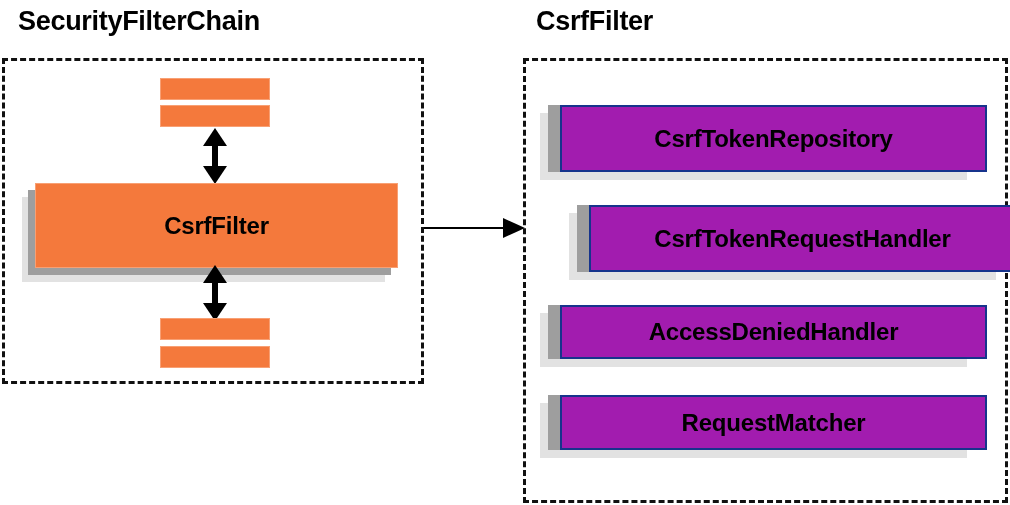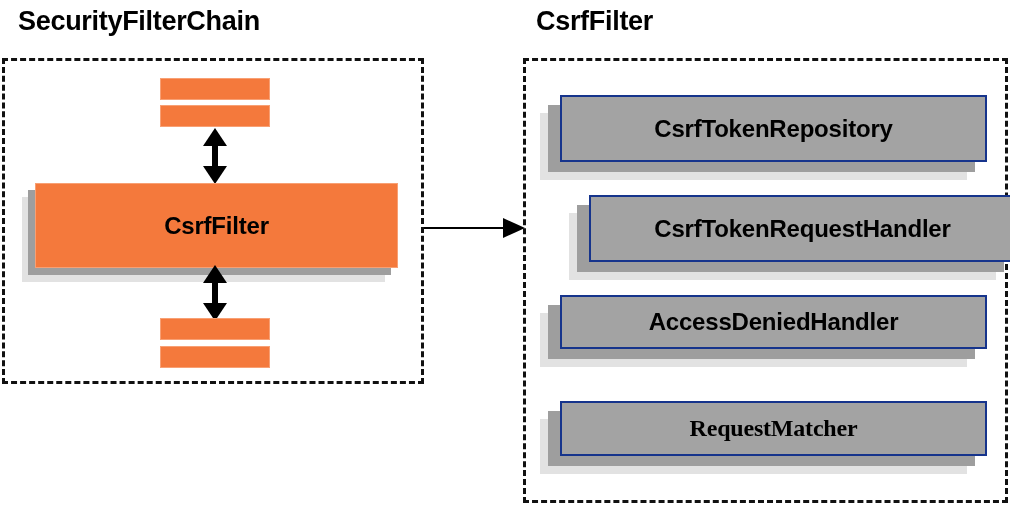--- a/index.html
+++ b/index.html
@@ -78,22 +78,23 @@
   
   .stack.orange .face {
     background: #f4793c;
     border: 1px solid #f8a074;
   }
   .stack.orange .shadow-light { transform: translate(-13px, 14px); }
   .stack.orange .shadow-dark  { transform: translate(-7px, 7px); }
 
   
   .stack.blue .face {
-    background: #a3a3a3;
+    background: #a21caf;
     border: 2px solid #16348c;
+    margin-top: 10px;
   }
   .stack.blue .shadow-light { transform: translate(-20px, 18px); }
   .stack.blue .shadow-dark  { transform: translate(-12px, 10px); }
 
   
   .stripe {
     position: absolute;
     background: #f4793c;
     border: 1px solid #f8a074;
     box-sizing: border-box;
@@ -103,21 +104,21 @@
   #stripe-top-1    { left: 160px; top: 78px;  width: 110px; height: 22px; }
   #stripe-top-2    { left: 160px; top: 105px; width: 110px; height: 22px; }
   #box-csrffilter  { left: 35px;  top: 183px; width: 363px; height: 85px; }
   #stripe-bot-1    { left: 160px; top: 318px; width: 110px; height: 22px; }
   #stripe-bot-2    { left: 160px; top: 346px; width: 110px; height: 22px; }
 
   
   #box-repo     { left: 560px; top: 95px;  width: 427px; height: 67px; }
   #box-handler  { left: 589px; top: 195px; width: 427px; height: 67px; }
   #box-access   { left: 560px; top: 295px; width: 427px; height: 54px; }
-  #box-matcher  { left: 560px; top: 401px; width: 427px; height: 55px; font-family: Liberation Serif, serif; }
+  #box-matcher  { left: 560px; top: 385px; width: 427px; height: 55px; }
 
   
   .v-arrow {
     position: absolute;
     width: 24px;
   }
   .v-arrow .shaft {
     position: absolute;
     left: 9px;
     width: 6px;

